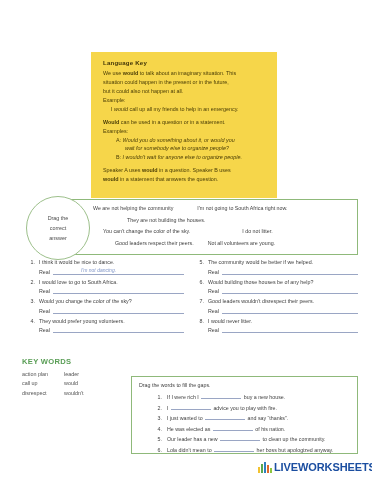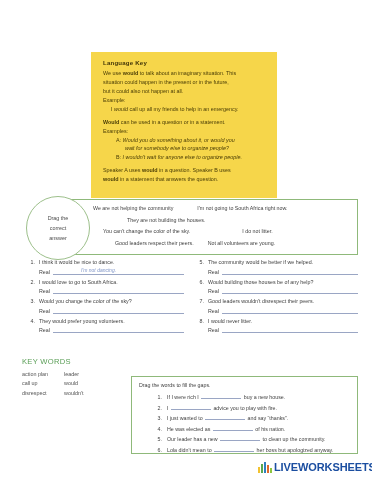--- a/index.html
+++ b/index.html
@@ -153,21 +153,21 @@
   .keywords {
     position: absolute;
     left: 22px;
     top: 357px;
     width: 108px;
     font-size: 5.4px;
     color: #555;
   }
   .kw-title {
     color: #5a9e56;
-    font-weight: normal;
+    font-weight: bold;
     font-size: 7.6px;
     letter-spacing: .3px;
     margin-bottom: 4px;
   }
   .kw-grid {
     display: flex;
   }
   .kw-col { width: 42px; line-height: 1.75; }
 
   

